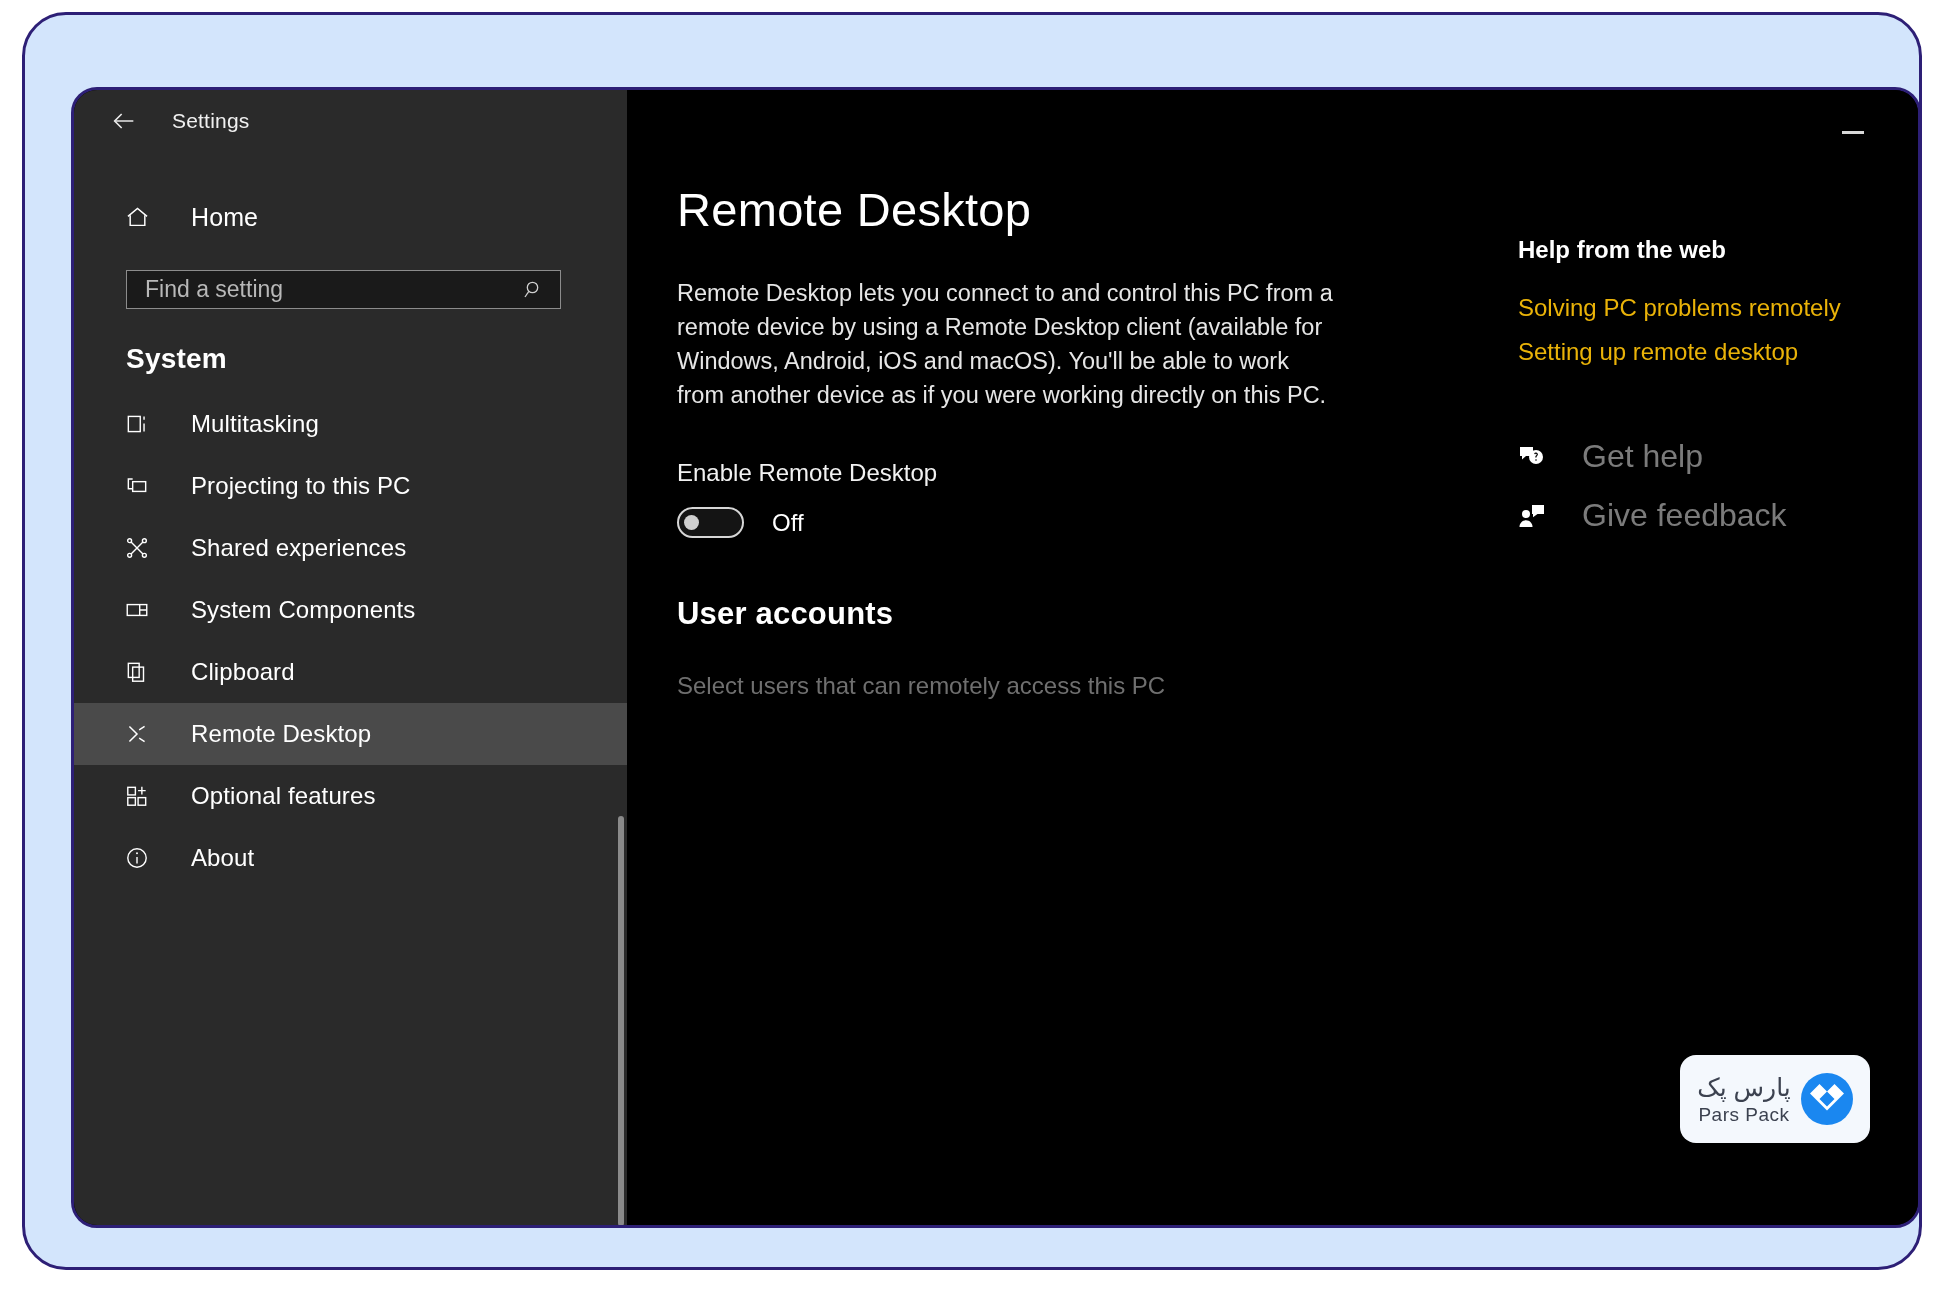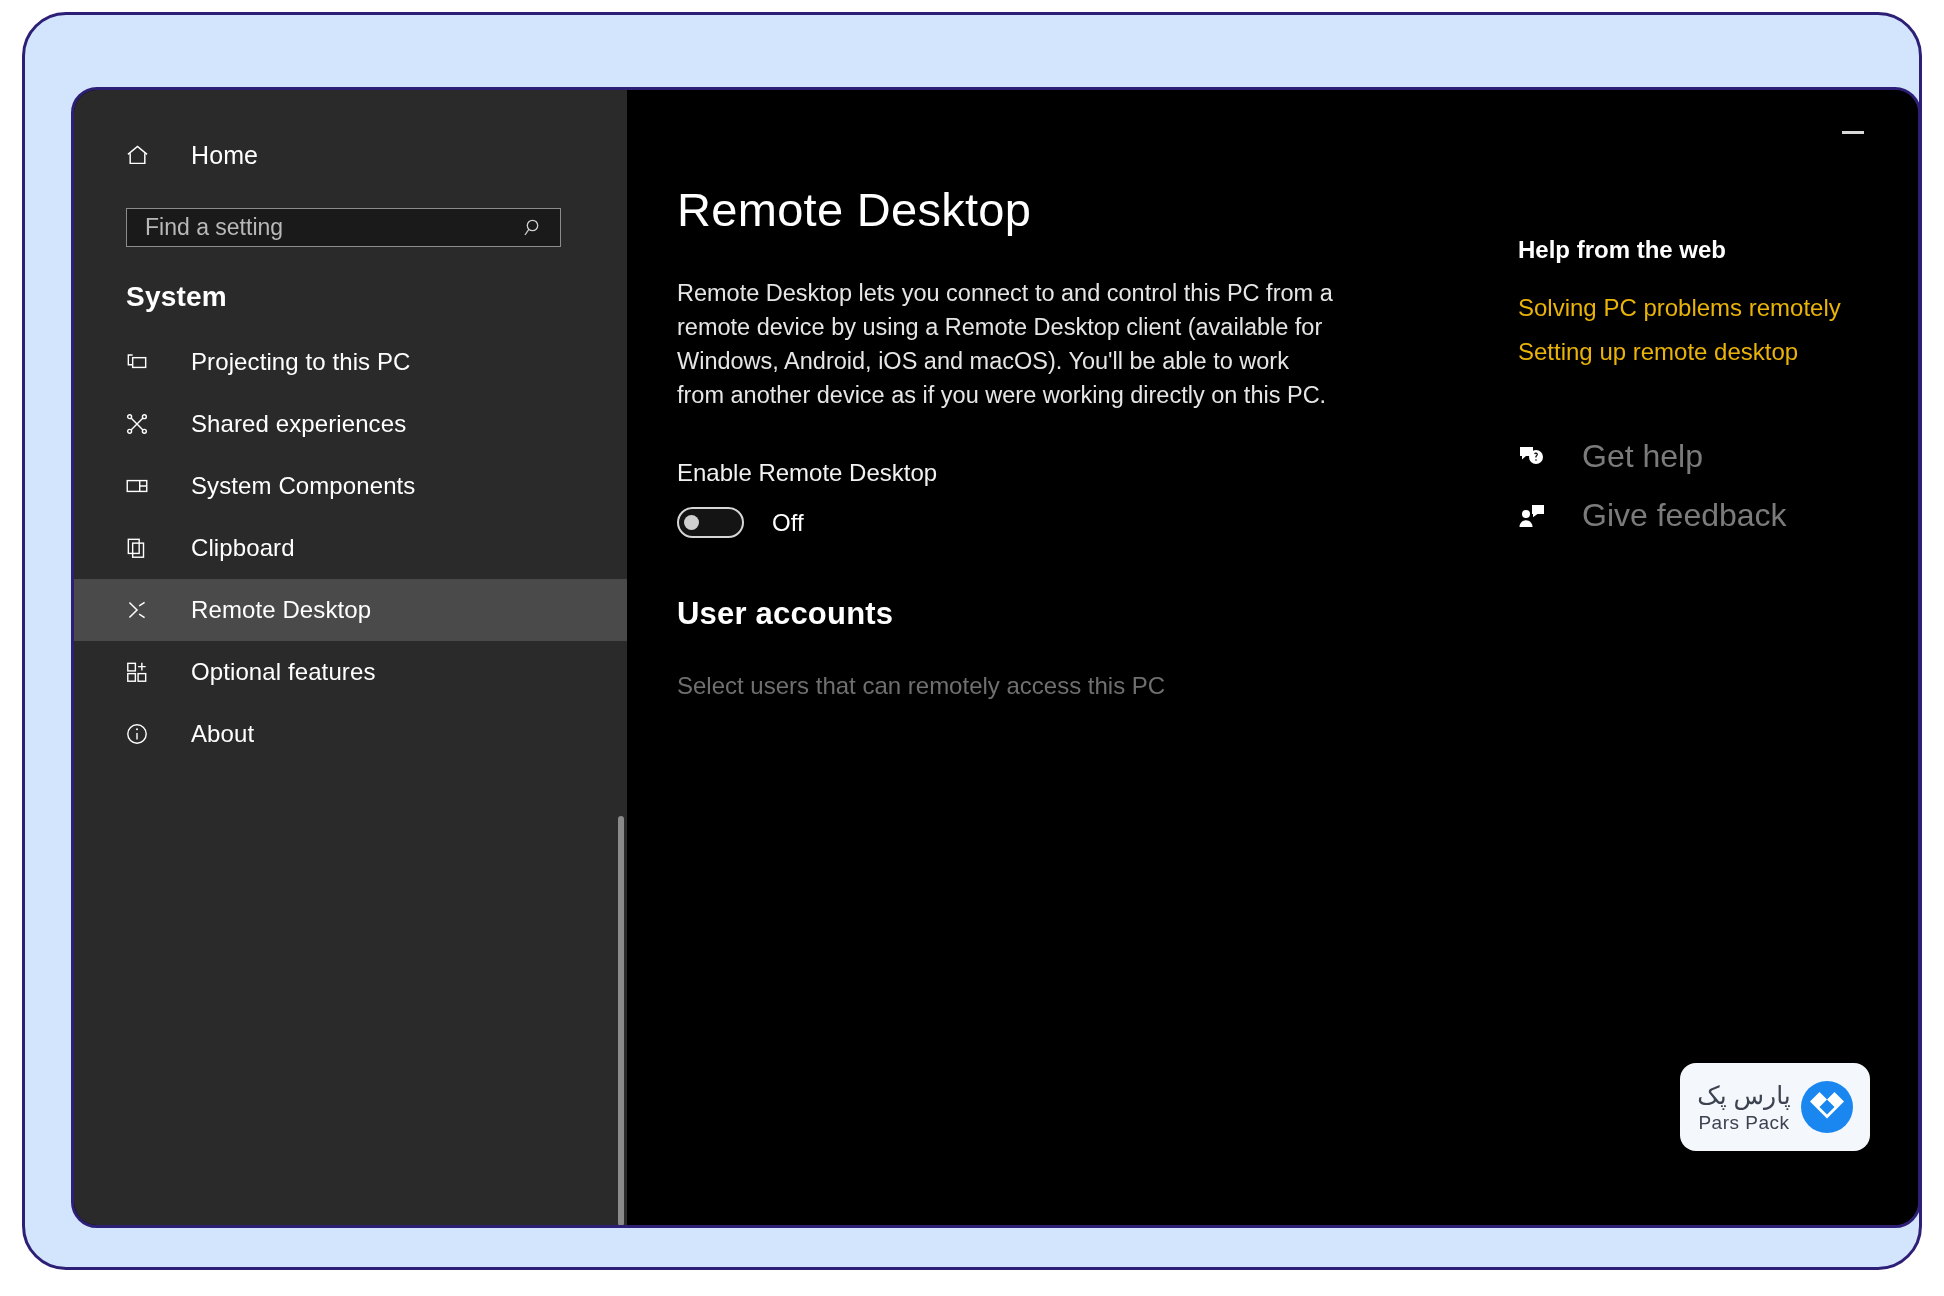--- a/index.html
+++ b/index.html
@@ -271,21 +271,21 @@
   .help-action .lbl {
     color: #7b7b7b;
     font-size: 32px;
     margin-left: 30px;
   }
 
   
   .brand {
     position: absolute;
     right: 48px;
-    bottom: 74px;
+    bottom: 82px;
     width: 190px;
     height: 88px;
     background: #f4f8fd;
     border-radius: 16px;
     display: flex;
     align-items: center;
     justify-content: center;
     gap: 10px;
   }
   .brand-text {
@@ -309,20 +309,29 @@
   .brand-mark { flex: 0 0 auto; display: flex; }
 </style>
 </head>
 <body>
 
 <div class="frame">
   <div class="window">
 
     <div class="sidebar">
 
+      <div class="titlebar">
+        <div class="back-btn">
+          <svg width="28" height="28" viewBox="0 0 24 24" fill="none" stroke="currentColor" stroke-width="1.4">
+            <path d="M20 12H4"></path>
+              <path d="M10 6l-6 6 6 6"></path>
+          </svg>
+        </div>
+        <div class="app-title">Settings</div>
+      </div>
 
       <div class="home-row">
         <span class="ico">
           <svg width="27" height="27" viewBox="0 0 24 24" fill="none" stroke="currentColor" stroke-width="1.3">
             <path d="M3.5 11L12 4l8.5 7"></path>
             <path d="M5.5 10v9h13v-9"></path>
           </svg>
         </span>
         <span class="lbl">Home</span>
       </div>
@@ -334,20 +343,29 @@
             <circle cx="10.5" cy="9.5" r="5.2"></circle>
             <path d="M6.8 13.4L3 19"></path>
           </svg>
         </span>
       </div>
 
       <div class="group-head">System</div>
 
       <div class="navlist">
 
+        <div class="navitem">
+          <span class="ico">
+            <svg width="26" height="26" viewBox="0 0 24 24" fill="none" stroke="currentColor" stroke-width="1.3">
+              <rect x="4" y="5" width="11" height="14"></rect>
+              <path d="M18.5 5v3M18.5 11.5v7.5"></path>
+            </svg>
+          </span>
+          <span class="lbl">Multitasking</span>
+        </div>
 
         <div class="navitem">
           <span class="ico">
             <svg width="26" height="26" viewBox="0 0 24 24" fill="none" stroke="currentColor" stroke-width="1.3">
               <rect x="8" y="8" width="12" height="9"></rect>
               <path d="M8 5.5H4v9h4"></path>
             </svg>
           </span>
           <span class="lbl">Projecting to this PC</span>
         </div>

